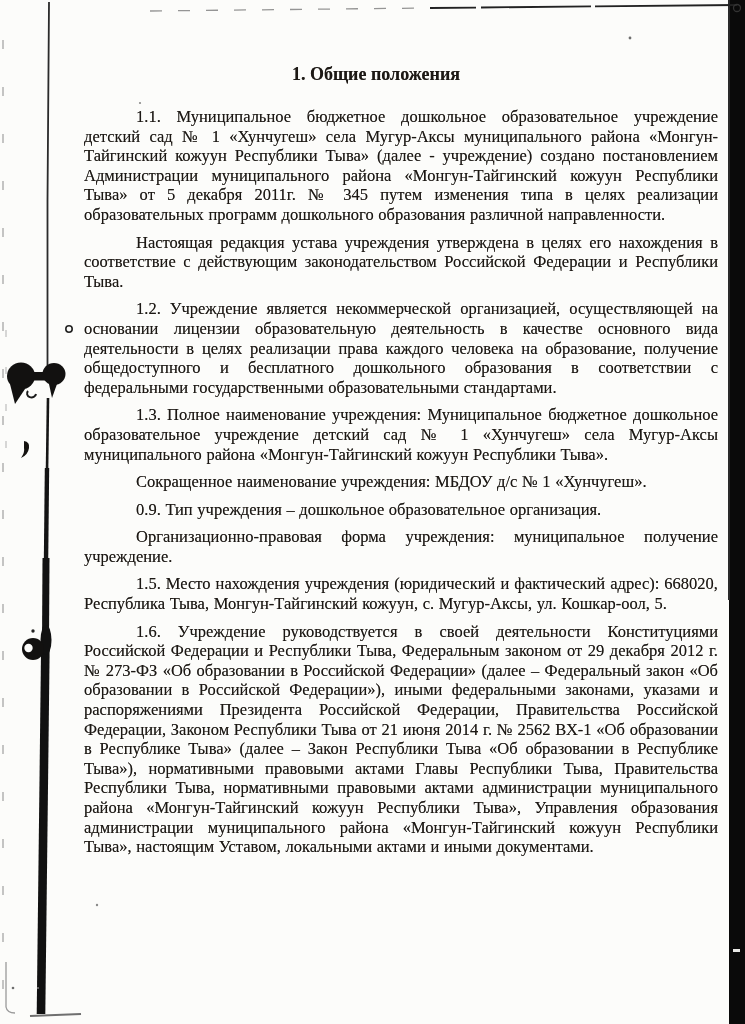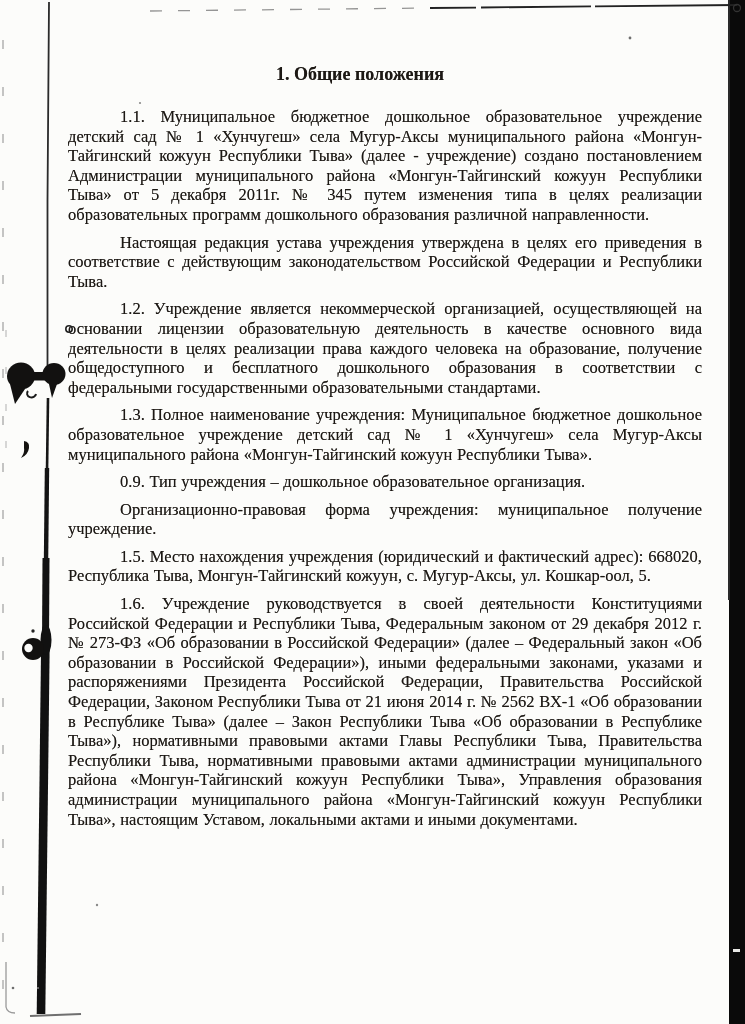--- a/index.html
+++ b/index.html
@@ -13,21 +13,21 @@
   .page {
     position: relative;
     width: 745px;
     height: 1024px;
     background: #fcfcfa;
     font-family: "Liberation Serif", "DejaVu Serif", serif;
     color: #1c1814;
   }
   .text-block {
     position: absolute;
-    left: 60px;
+    left: 76px;
     top: 64px;
     width: 650px;
     font-size: 16.5px;
     line-height: 19.6px;
     text-align: justify;
     text-shadow: 0 0 0.45px rgba(20,16,12,0.55);
   }
   .text-block h1 {
     font-size: 18px;
     line-height: 20px;
@@ -49,23 +49,24 @@
   }
 </style>
 </head>
 <body>
 
 <div class="page">
 
   <div class="text-block">
     <h1>1. Общие положения</h1>
     <p>1.1. Муниципальное бюджетное дошкольное образовательное учреждение детский сад № 1 «Хунчугеш» села Мугур-Аксы муниципального района «Монгун-Тайгинский кожуун Республики Тыва» (далее - учреждение) создано постановлением Администрации муниципального района «Монгун-Тайгинский кожуун Республики Тыва» от 5 декабря 2011г. № 345 путем изменения типа в целях реализации образовательных программ дошкольного образования различной направленности.</p>
-    <p>Настоящая редакция устава учреждения утверждена в целях его приведения в соответствие с действующим законодательством Российской Федерации и Республики Тыва.</p>
+    <p>Настоящая редакция устава учреждения утверждена в целях его нахождения в соответствие с действующим законодательством Российской Федерации и Республики Тыва.</p>
     <p>1.2. Учреждение является некоммерческой организацией, осуществляющей на основании лицензии образовательную деятельность в качестве основного вида деятельности в целях реализации права каждого человека на образование, получение общедоступного и бесплатного дошкольного образования в соответствии с федеральными государственными образовательными стандартами.</p>
     <p>1.3. Полное наименование учреждения: Муниципальное бюджетное дошкольное образовательное учреждение детский сад № 1 «Хунчугеш» села Мугур-Аксы муниципального района «Монгун-Тайгинский кожуун Республики Тыва».</p>
+    <p>Сокращенное наименование учреждения: МБДОУ д/с № 1 «Хунчугеш».</p>
     <p>0.9. Тип учреждения – дошкольное образовательное организация.</p>
     <p>Организационно-правовая форма учреждения: муниципальное получение учреждение.</p>
     <p>1.5. Место нахождения учреждения (юридический и фактический адрес): 668020, Республика Тыва, Монгун-Тайгинский кожуун, с. Мугур-Аксы, ул. Кошкар-оол, 5.</p>
     <p>1.6. Учреждение руководствуется в своей деятельности Конституциями Российской Федерации и Республики Тыва, Федеральным законом от 29 декабря 2012 г. № 273-ФЗ «Об образовании в Российской Федерации» (далее – Федеральный закон «Об образовании в Российской Федерации»), иными федеральными законами, указами и распоряжениями Президента Российской Федерации, Правительства Российской Федерации, Законом Республики Тыва от 21 июня 2014 г. № 2562 ВХ-1 «Об образовании в Республике Тыва» (далее – Закон Республики Тыва «Об образовании в Республике Тыва»), нормативными правовыми актами Главы Республики Тыва, Правительства Республики Тыва, нормативными правовыми актами администрации муниципального района «Монгун-Тайгинский кожуун Республики Тыва», Управления образования администрации муниципального района «Монгун-Тайгинский кожуун Республики Тыва», настоящим Уставом, локальными актами и иными документами.</p>
   </div>
 
   <svg class="artifacts" width="745" height="1024" viewBox="0 0 745 1024">
 
     <g>
       <rect x="729" y="0" width="16" height="1024" fill="#0a0a0a"></rect>

